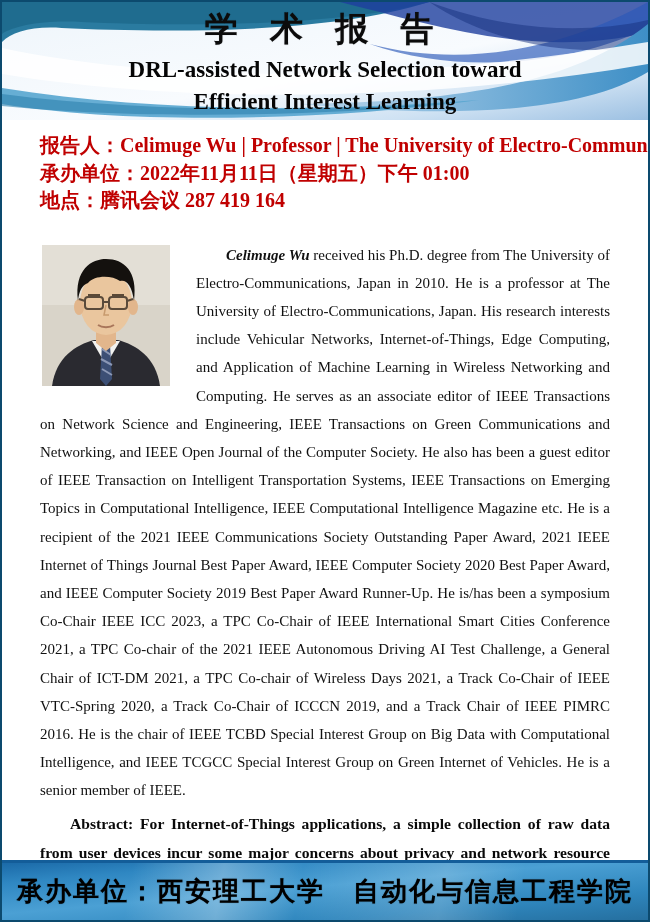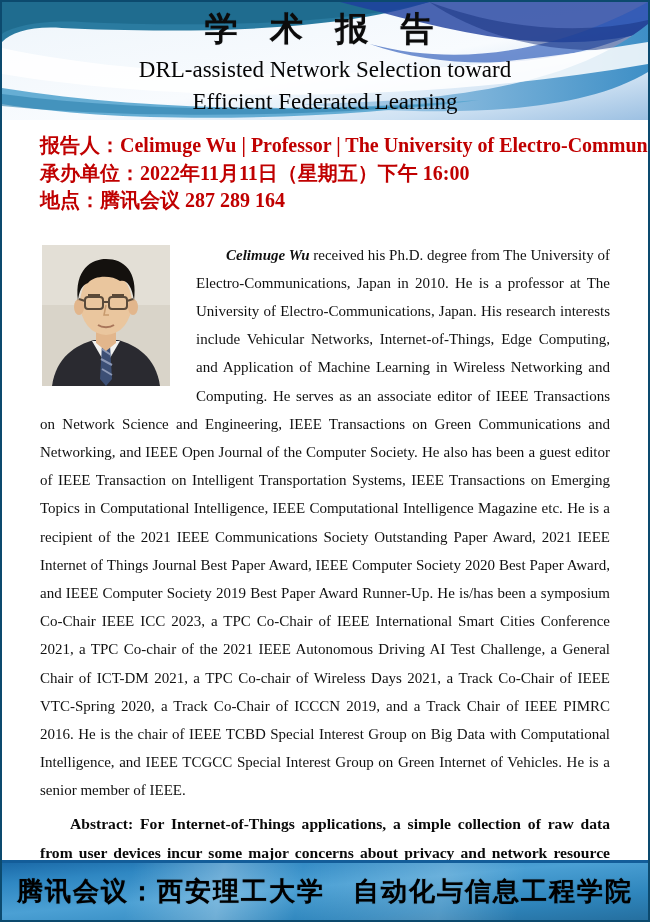--- a/index.html
+++ b/index.html
@@ -33,21 +33,21 @@
   .banner-title {
     font-size: 33px;
     font-weight: bold;
     color: #0b0b0b;
     letter-spacing: 12px;
     font-family: "Liberation Serif", serif;
     text-shadow: 0 0 1px rgba(0,0,0,.4);
   }
   .main-title {
     font-size: 23px;
-    font-weight: normal;
+    font-weight: bold;
     color: #050505;
     line-height: 29px;
     margin-top: 3px;
     font-family: "Liberation Serif", serif;
   }
 
   
   .info {
     margin: 12px 38px 0 38px;
     color: #c00000;
@@ -146,33 +146,33 @@
       <path d="M650,22 C580,78 470,100 300,102 C450,116 580,112 650,70 Z" fill="url(#gRight)"></path>
 
       <path d="M0,46 C180,84 420,78 650,40 V62 C430,100 180,102 0,72 Z" fill="#ffffff" opacity="0.85"></path>
 
       <path d="M0,86 C150,110 320,110 480,98 C320,120 120,122 0,102 Z" fill="#57a5cf" opacity="0.9"></path>
       <path d="M0,92 C140,110 300,110 440,102 C300,116 120,116 0,104 Z" fill="#2d81ad" opacity="0.6"></path>
     </svg>
     <div class="header-text">
       <div class="banner-title">学 术 报 告</div>
       <div class="main-title">DRL-assisted Network Selection toward</div>
-      <div class="main-title">Efficient Federated Learning</div>
+      <div class="main-title">Efficient Interest Learning</div>
     </div>
   </div>
 
   <div class="info">
     <div class="row">
       <span>报告人：</span><span>Celimuge Wu | Professor | The University of Electro-Communications</span>
     </div>
     <div class="row">
-      <span>承办单位：</span><span>2022年11月11日（星期五）下午 16:00</span>
+      <span>承办单位：</span><span>2022年11月11日（星期五）下午 01:00</span>
     </div>
     <div class="row">
-      <span>地点：</span><span>腾讯会议  287 289 164</span>
+      <span>地点：</span><span>腾讯会议  287 419 164</span>
     </div>
   </div>
 
   <div class="bio">
     <div class="photo">
       <svg viewBox="0 0 128 141">
         <rect x="0" y="0" width="128" height="141" fill="#d9d4c9"></rect>
         <rect x="0" y="0" width="128" height="60" fill="#e3dfd6"></rect>
 
         <path d="M10,141 C14,112 34,100 52,95 H76 C94,100 114,112 118,141 Z" fill="#2a2a30"></path>
@@ -202,16 +202,16 @@
       </svg>
     </div>
     <p><b>Celimuge Wu</b><span> received his Ph.D. degree from The University of Electro-Communications, Japan in 2010. He is a professor at The University of Electro-Communications, Japan. His research interests include Vehicular Networks, Internet-of-Things, Edge Computing, and Application of Machine Learning in Wireless Networking and Computing. He serves as an associate editor of IEEE Transactions on Network Science and Engineering, IEEE Transactions on Green Communications and Networking, and IEEE Open Journal of the Computer Society. He also has been a guest editor of IEEE Transaction on Intelligent Transportation Systems, IEEE Transactions on Emerging Topics in Computational Intelligence, IEEE Computational Intelligence Magazine etc. He is a recipient of the 2021 IEEE Communications Society Outstanding Paper Award, 2021 IEEE Internet of Things Journal Best Paper Award, IEEE Computer Society 2020 Best Paper Award, and IEEE Computer Society 2019 Best Paper Award Runner-Up. He is/has been a symposium Co-Chair IEEE ICC 2023, a TPC Co-Chair of IEEE International Smart Cities Conference 2021, a TPC Co-chair of the 2021 IEEE Autonomous Driving AI Test Challenge, a General Chair of ICT-DM 2021, a TPC Co-chair of Wireless Days 2021, a Track Co-Chair of IEEE VTC-Spring 2020, a Track Co-Chair of ICCCN 2019, and a Track Chair of IEEE PIMRC 2016. He is the chair of IEEE TCBD Special Interest Group on Big Data with Computational Intelligence, and IEEE TCGCC Special Interest Group on Green Internet of Vehicles. He is a senior member of IEEE.</span></p>
   </div>
 
   <div class="abstract">
     <p>Abstract: For Internet-of-Things applications, a simple collection of raw data from user devices incur some major concerns about privacy and network resource constraint. Federated learning (FL) has been attracting great interest in recent years as it performs knowledge exchange among different network entities without a violation of user privacy. This talk will introduce a new FL scheme considering multi-access communication environments. We propose a deep reinforcement learning based network selection algorithm to enhance FL in a multi-access environment with various channel conditions. Exhaustive simulations are conducted to show the advantage of the proposed algorithm over existing baselines.</p>
   </div>
 
   <div class="footer">
-    <div class="footer-text">腾讯会议：西安理工大学　自动化与信息工程学院</div>
+    <div class="footer-text">承办单位：西安理工大学　自动化与信息工程学院</div>
   </div>
 
 </div>
 
 </body></html>

